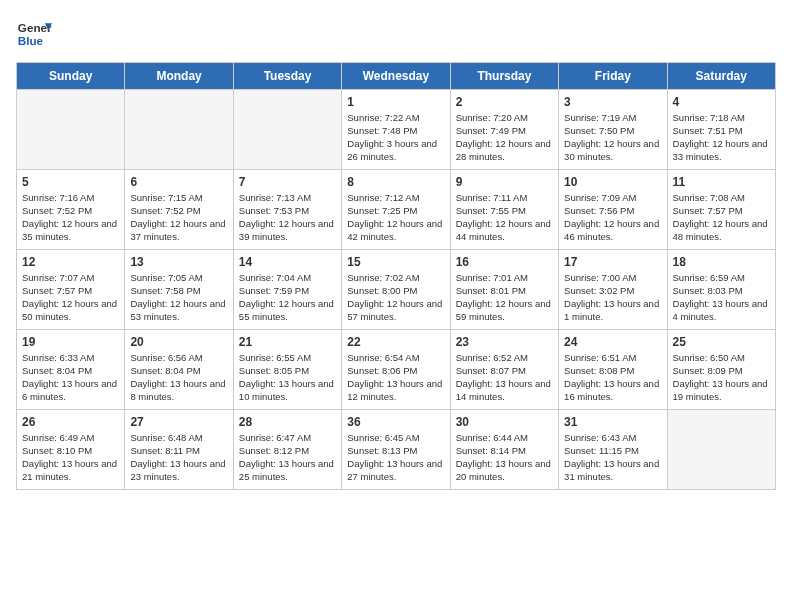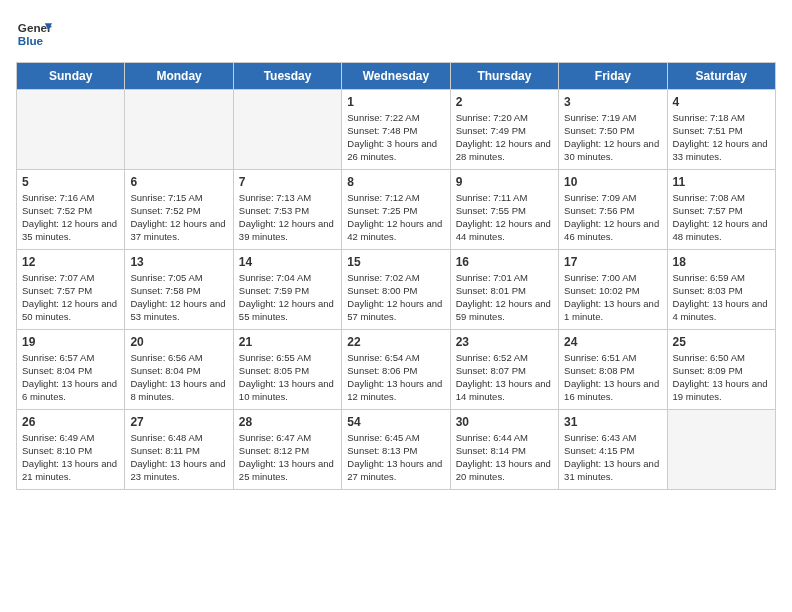--- a/index.html
+++ b/index.html
@@ -153,29 +153,29 @@
         <td>
           <div class="cell-content"><span class="day-num">14</span><span>Sunrise: 7:04 AM</span><br><span>Sunset: 7:59 PM</span><br><span>Daylight: 12 hours and 55 minutes.</span></div>
         </td>
         <td>
           <div class="cell-content"><span class="day-num">15</span><span>Sunrise: 7:02 AM</span><br><span>Sunset: 8:00 PM</span><br><span>Daylight: 12 hours and 57 minutes.</span></div>
         </td>
         <td>
           <div class="cell-content"><span class="day-num">16</span><span>Sunrise: 7:01 AM</span><br><span>Sunset: 8:01 PM</span><br><span>Daylight: 12 hours and 59 minutes.</span></div>
         </td>
         <td>
-          <div class="cell-content"><span class="day-num">17</span><span>Sunrise: 7:00 AM</span><br><span>Sunset: 10:02 PM</span><br><span>Daylight: 13 hours and 1 minute.</span></div>
+          <div class="cell-content"><span class="day-num">17</span><span>Sunrise: 7:00 AM</span><br><span>Sunset: 3:02 PM</span><br><span>Daylight: 13 hours and 1 minute.</span></div>
         </td>
         <td>
           <div class="cell-content"><span class="day-num">18</span><span>Sunrise: 6:59 AM</span><br><span>Sunset: 8:03 PM</span><br><span>Daylight: 13 hours and 4 minutes.</span></div>
         </td>
       </tr>
       <tr>
         <td>
-          <div class="cell-content"><span class="day-num">19</span><span>Sunrise: 6:57 AM</span><br><span>Sunset: 8:04 PM</span><br><span>Daylight: 13 hours and 6 minutes.</span></div>
+          <div class="cell-content"><span class="day-num">19</span><span>Sunrise: 6:33 AM</span><br><span>Sunset: 8:04 PM</span><br><span>Daylight: 13 hours and 6 minutes.</span></div>
         </td>
         <td>
           <div class="cell-content"><span class="day-num">20</span><span>Sunrise: 6:56 AM</span><br><span>Sunset: 8:04 PM</span><br><span>Daylight: 13 hours and 8 minutes.</span></div>
         </td>
         <td>
           <div class="cell-content"><span class="day-num">21</span><span>Sunrise: 6:55 AM</span><br><span>Sunset: 8:05 PM</span><br><span>Daylight: 13 hours and 10 minutes.</span></div>
         </td>
         <td>
           <div class="cell-content"><span class="day-num">22</span><span>Sunrise: 6:54 AM</span><br><span>Sunset: 8:06 PM</span><br><span>Daylight: 13 hours and 12 minutes.</span></div>
         </td>
@@ -193,24 +193,24 @@
         <td>
           <div class="cell-content"><span class="day-num">26</span><span>Sunrise: 6:49 AM</span><br><span>Sunset: 8:10 PM</span><br><span>Daylight: 13 hours and 21 minutes.</span></div>
         </td>
         <td>
           <div class="cell-content"><span class="day-num">27</span><span>Sunrise: 6:48 AM</span><br><span>Sunset: 8:11 PM</span><br><span>Daylight: 13 hours and 23 minutes.</span></div>
         </td>
         <td>
           <div class="cell-content"><span class="day-num">28</span><span>Sunrise: 6:47 AM</span><br><span>Sunset: 8:12 PM</span><br><span>Daylight: 13 hours and 25 minutes.</span></div>
         </td>
         <td>
-          <div class="cell-content"><span class="day-num">54</span><span>Sunrise: 6:45 AM</span><br><span>Sunset: 8:13 PM</span><br><span>Daylight: 13 hours and 27 minutes.</span></div>
+          <div class="cell-content"><span class="day-num">36</span><span>Sunrise: 6:45 AM</span><br><span>Sunset: 8:13 PM</span><br><span>Daylight: 13 hours and 27 minutes.</span></div>
         </td>
         <td>
           <div class="cell-content"><span class="day-num">30</span><span>Sunrise: 6:44 AM</span><br><span>Sunset: 8:14 PM</span><br><span>Daylight: 13 hours and 20 minutes.</span></div>
         </td>
         <td>
-          <div class="cell-content"><span class="day-num">31</span><span>Sunrise: 6:43 AM</span><br><span>Sunset: 4:15 PM</span><br><span>Daylight: 13 hours and 31 minutes.</span></div>
+          <div class="cell-content"><span class="day-num">31</span><span>Sunrise: 6:43 AM</span><br><span>Sunset: 11:15 PM</span><br><span>Daylight: 13 hours and 31 minutes.</span></div>
         </td>
         <td class="empty"></td>
       </tr>
     </tbody>
 </table>
 
 </body></html>

